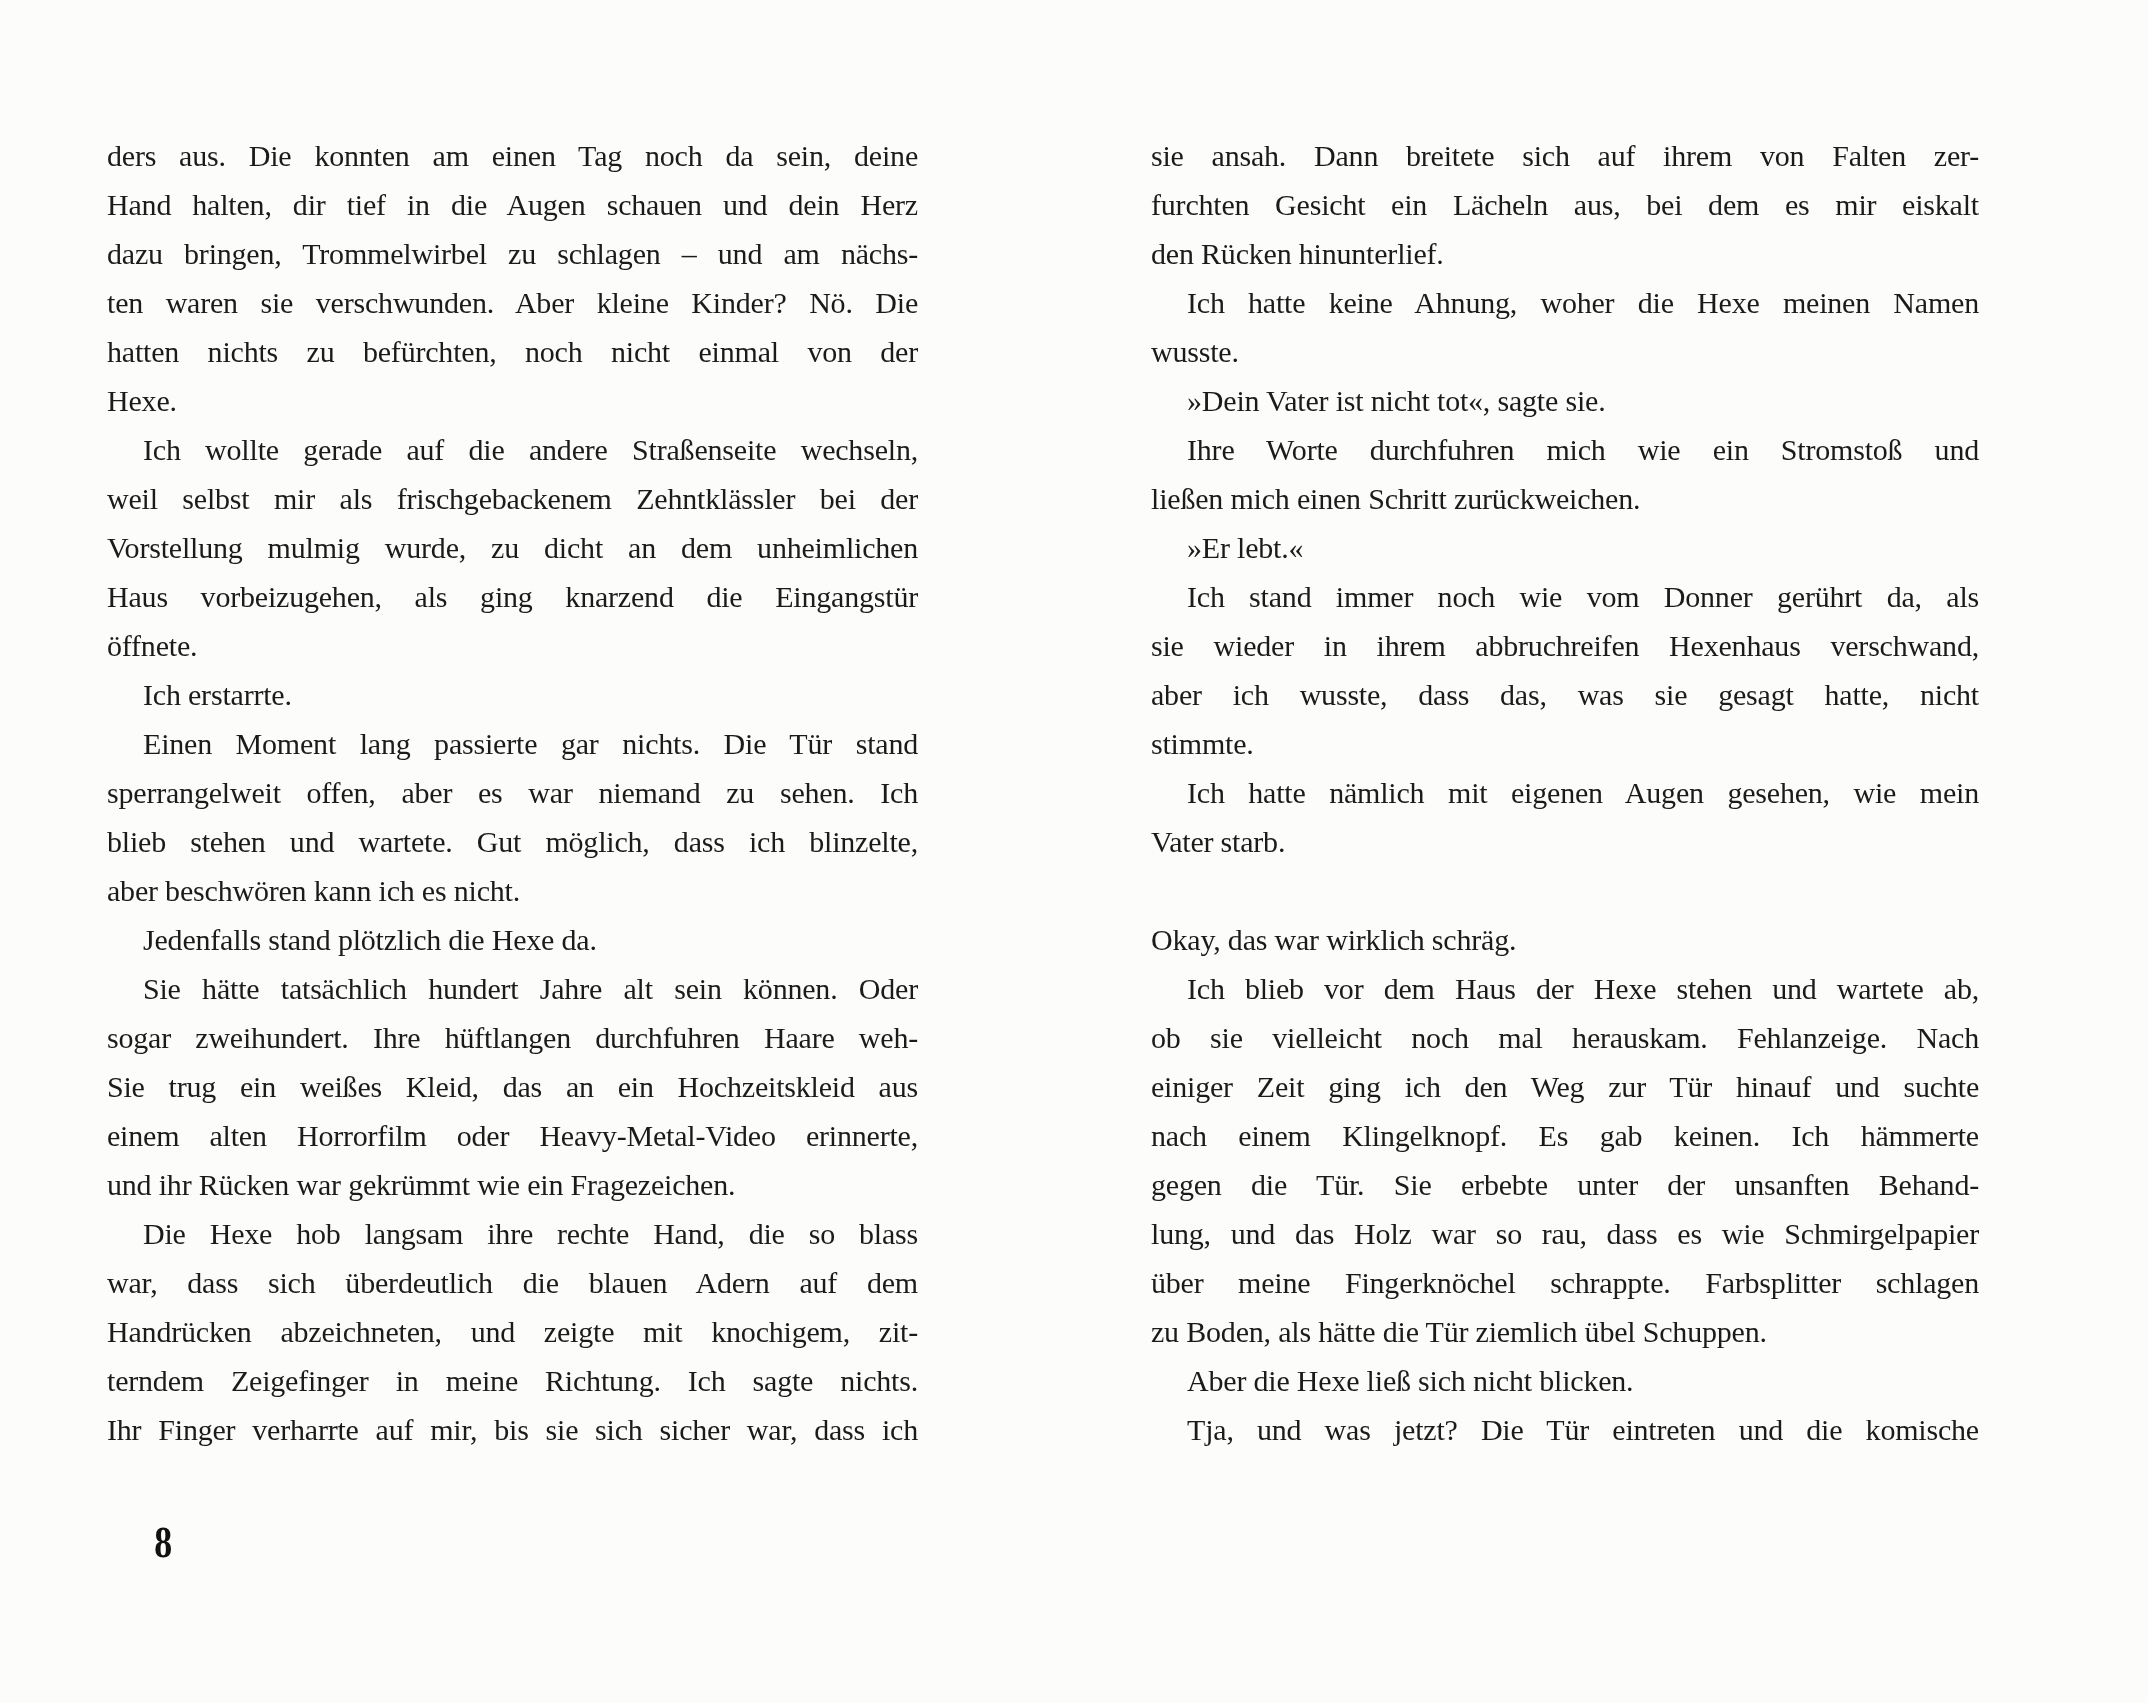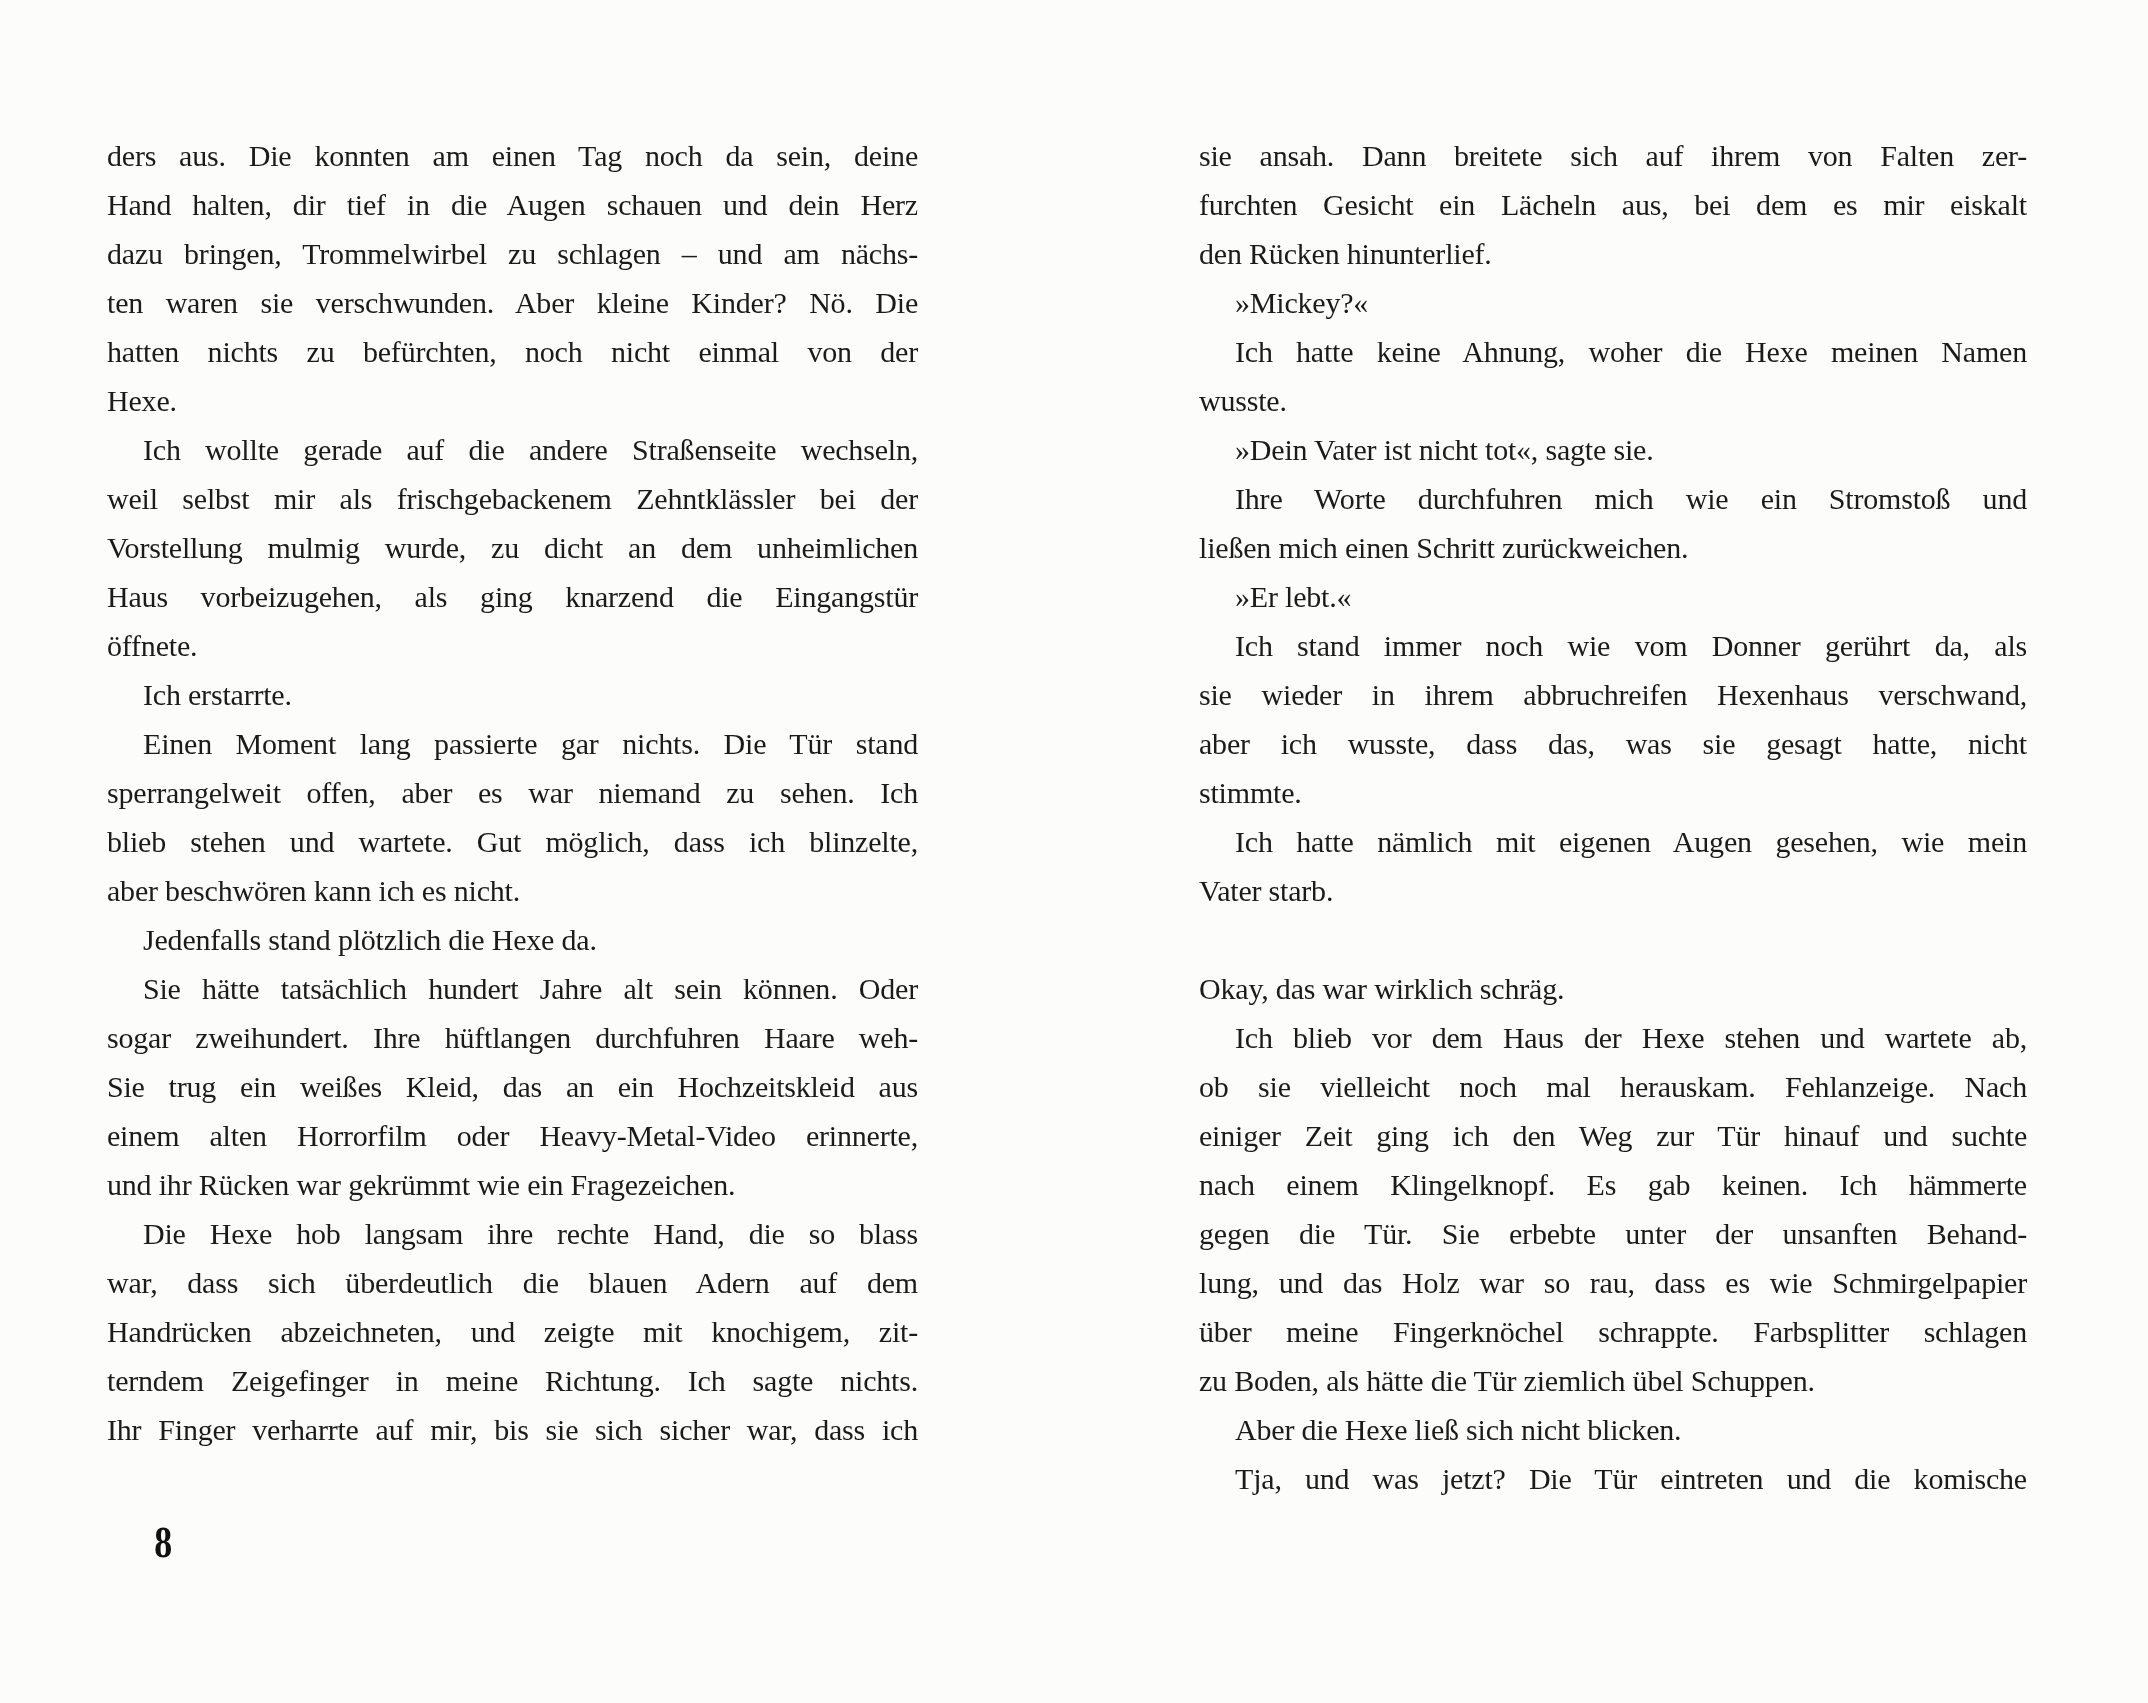--- a/index.html
+++ b/index.html
@@ -16,21 +16,21 @@
     font-family: "Liberation Serif", "DejaVu Serif", serif;
     color: #1b1b1b;
   }
   .page {
     position: absolute;
     top: 0;
     width: 1074px;
     height: 1703px;
   }
   .page-left  { left: 0; }
-  .page-right { left: 1075px; }
+  .page-right { left: 1027px; }
 
   .textblock {
     position: absolute;
     top: 131px;
   }
   .tb-left  { left: 107px; width: 811px; }
   .tb-right { left: 124px; width: 828px; }
 
   .line {
     font-size: 30px;
@@ -99,21 +99,20 @@
         <div class="line just">Ihr Finger verharrte auf mir, bis sie sich sicher war, dass ich</div>
       </div>
     <div class="pagenum pn-left">8</div>
   </section>
 
   <section class="page page-right">
     <div class="textblock tb-right">
         <div class="line just">sie ansah. Dann breitete sich auf ihrem von Falten zer-</div>
         <div class="line just">furchten Gesicht ein Lächeln aus, bei dem es mir eiskalt</div>
         <div class="line">den Rücken hinunterlief.</div>
-        <div class="line indent">»Mickey?«</div>
         <div class="line indent just">Ich hatte keine Ahnung, woher die Hexe meinen Namen</div>
         <div class="line">wusste.</div>
         <div class="line indent">»Dein Vater ist nicht tot«, sagte sie.</div>
         <div class="line indent just">Ihre Worte durchfuhren mich wie ein Stromstoß und</div>
         <div class="line">ließen mich einen Schritt zurückweichen.</div>
         <div class="line indent">»Er lebt.«</div>
         <div class="line indent just">Ich stand immer noch wie vom Donner gerührt da, als</div>
         <div class="line just">sie wieder in ihrem abbruchreifen Hexenhaus verschwand,</div>
         <div class="line just">aber ich wusste, dass das, was sie gesagt hatte, nicht</div>
         <div class="line">stimmte.</div>

